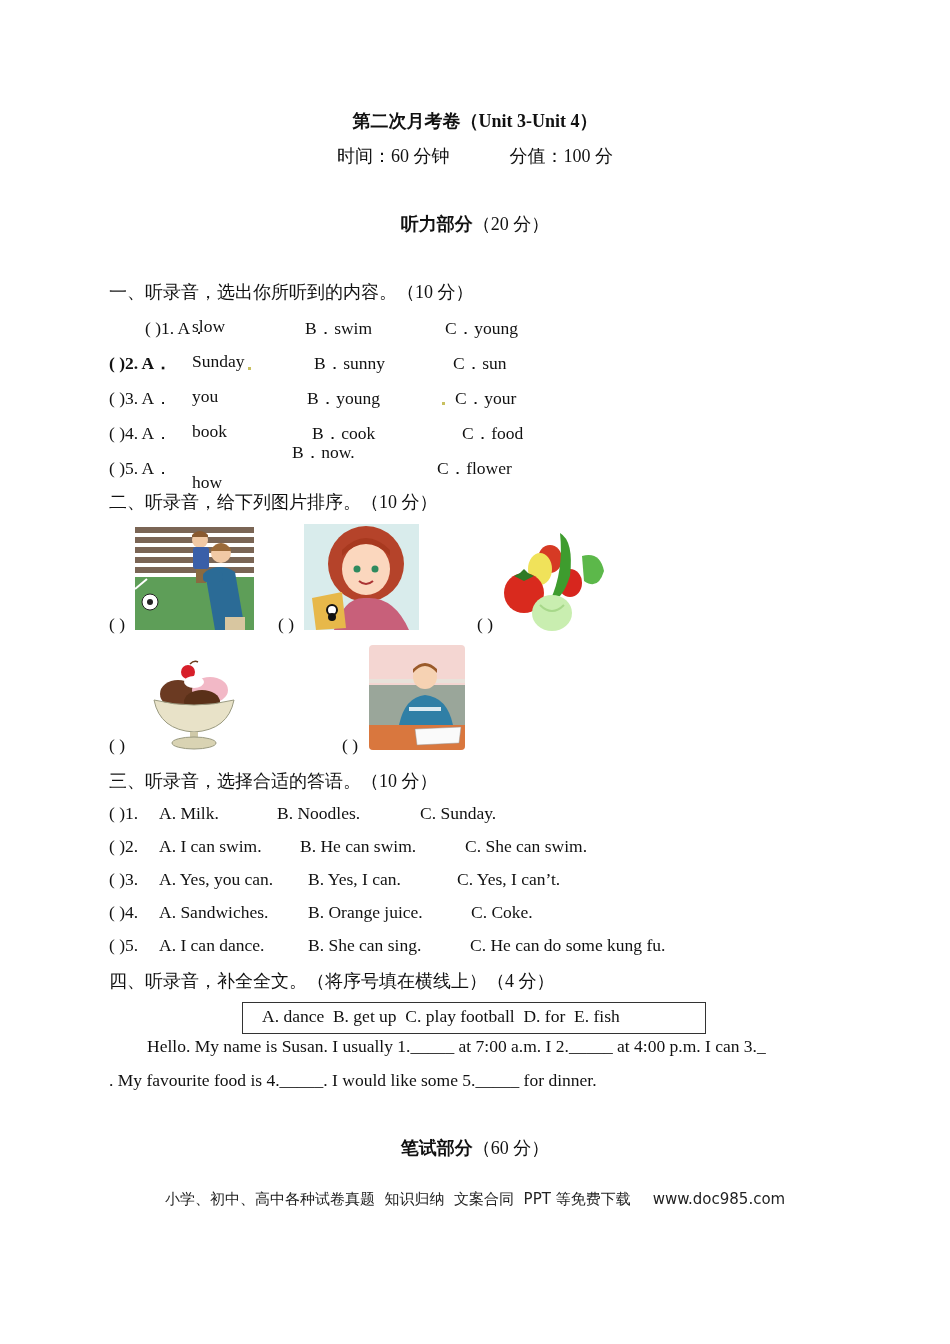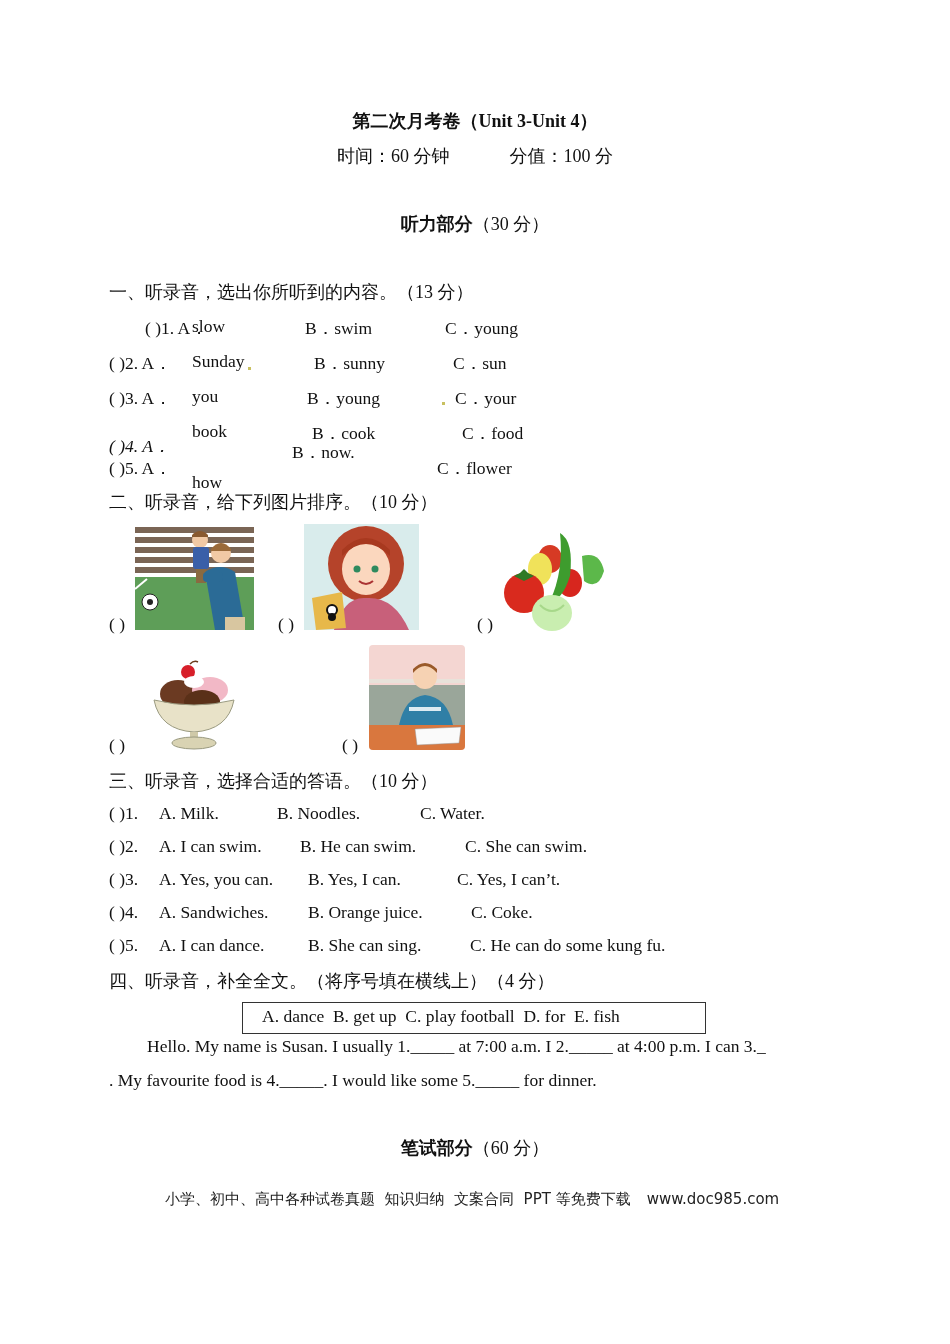--- a/index.html
+++ b/index.html
@@ -12,59 +12,59 @@
     .section-head { left: 0; width: 950px; text-align: center; font-size: 18px; }
     .section-head b { font-weight: bold; }
     .q-head { left: 109px; font-size: 18px; }
     .line { font-size: 17.5px; }
     .opt { position: absolute; white-space: nowrap; font-size: 17.5px; }
     .paren { position: absolute; font-size: 17.5px; }
     .pic { position: absolute; overflow: hidden; }
     .wordbox { position: absolute; left: 242px; top: 1002px; width: 464px; height: 32px;
                border: 1px solid #333; box-sizing: border-box; font-size: 17.5px; padding: 3px 0 0 19px; }
     .footer { top: 1190px; left: 165px; font-size: 15px; font-family: "DejaVu Sans", sans-serif; color: #222; }
-    .footer .url { margin-left: 16px; }
+    .footer .url { margin-left: 22px; }
     .dot { position: absolute; width: 3px; height: 3px; background: #c8c060; }
   </style>
 </head>
 <body>
 
 <div class="abs title">第二次月考卷（Unit 3-Unit 4）</div>
 <div class="abs subtitle">
   <span>时间：60 分钟</span><span>分值：100 分</span>
 </div>
 
 <div class="abs section-head" style="top:212px;">
-  <b>听力部分</b><span>（30 分）</span>
-</div>
-
-<div class="abs q-head" style="top:280px;">一、听录音，选出你所听到的内容。（13 分）</div>
+  <b>听力部分</b><span>（20 分）</span>
+</div>
+
+<div class="abs q-head" style="top:280px;">一、听录音，选出你所听到的内容。（10 分）</div>
 
 <div>
   <span class="opt" style="left:99px;top:316px;margin-left:46px;">( )1. A．</span>
   <span class="opt" style="left:192px;top:316px;">slow</span>
   <span class="opt" style="left:305px;top:316px;text-align:right;">B．swim</span>
   <span class="opt" style="left:445px;top:316px;">C．young</span>
 </div>
 <div>
-  <span class="opt" style="left:109px;top:351px;">( )2. A．</span>
+  <span class="opt" style="left:109px;top:351px;font-weight:bold;">( )2. A．</span>
   <span class="opt" style="left:192px;top:351px;">Sunday</span>
   <span class="opt" style="left:314px;top:351px;">B．sunny</span>
   <span class="opt" style="left:453px;top:351px;">C．sun</span>
 </div>
 <div class="dot" style="left:248px;top:367px;"></div>
 <div>
   <span class="opt" style="left:109px;top:386px;">( )3. A．</span>
   <span class="opt" style="left:192px;top:386px;">you</span>
   <span class="opt" style="left:307px;top:386px;">B．young</span>
   <span class="opt" style="left:455px;top:386px;">C．your</span>
 </div>
 <div class="dot" style="left:442px;top:402px;"></div>
 <div>
-  <span class="opt" style="left:109px;top:434px;font-style:italic;">( )4. A．</span>
+  <span class="opt" style="left:109px;top:421px;">( )4. A．</span>
   <span class="opt" style="left:192px;top:421px;">book</span>
   <span class="opt" style="left:312px;top:421px;">B．cook</span>
   <span class="opt" style="left:462px;top:421px;">C．food</span>
 </div>
 <div>
   <span class="opt" style="left:109px;top:456px;">( )5. A．</span>
   <span class="opt" style="left:192px;top:456px;margin-top:16px;">how</span>
   <span class="opt" style="left:292px;top:440px;">B．now.</span>
   <span class="opt" style="left:437px;top:456px;">C．flower</span>
 </div>
@@ -159,21 +159,21 @@
     <polygon points="46,84 92,82 90,98 48,100" fill="#fafafa" stroke="#999" stroke-width="0.5"></polygon>
   </svg>
 </div>
 
 <div class="abs q-head" style="top:769px;">三、听录音，选择合适的答语。（10 分）</div>
 
 <div>
   <span class="opt" style="left:109px;top:803px;">( )1.</span>
   <span class="opt" style="left:159px;top:803px;">A. Milk.</span>
   <span class="opt" style="left:277px;top:803px;">B. Noodles.</span>
-  <span class="opt" style="left:420px;top:803px;">C. Water.</span>
+  <span class="opt" style="left:420px;top:803px;">C. Sunday.</span>
 </div>
 <div>
   <span class="opt" style="left:109px;top:836px;">( )2.</span>
   <span class="opt" style="left:159px;top:836px;">A. I can swim.</span>
   <span class="opt" style="left:300px;top:836px;">B. He can swim.</span>
   <span class="opt" style="left:465px;top:836px;">C. She can swim.</span>
 </div>
 <div>
   <span class="opt" style="left:109px;top:869px;">( )3.</span>
   <span class="opt" style="left:159px;top:869px;">A. Yes, you can.</span>

